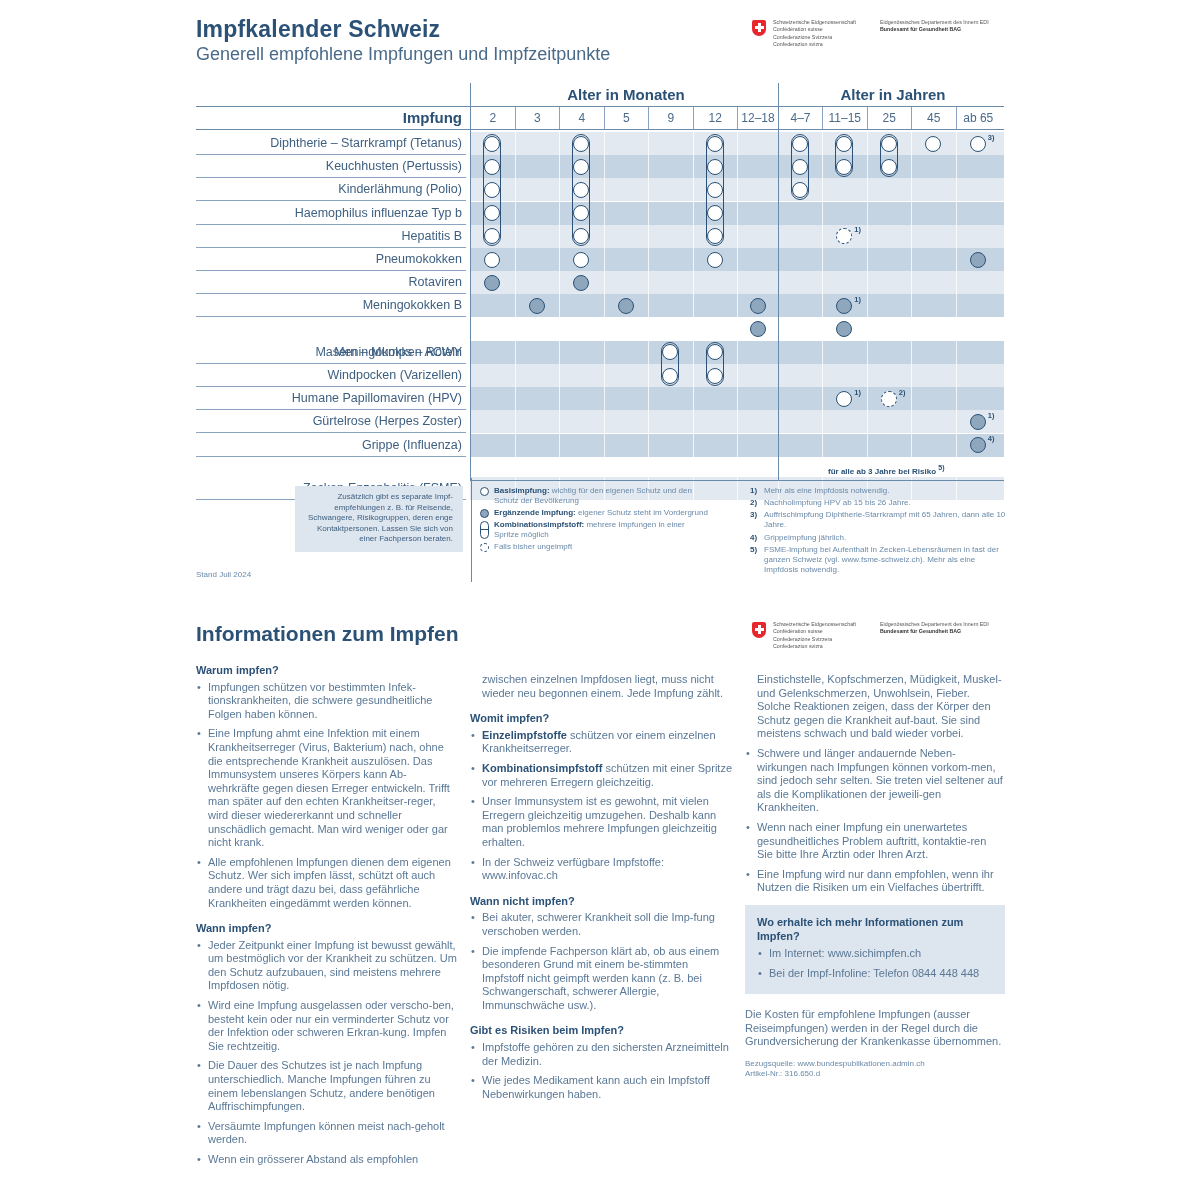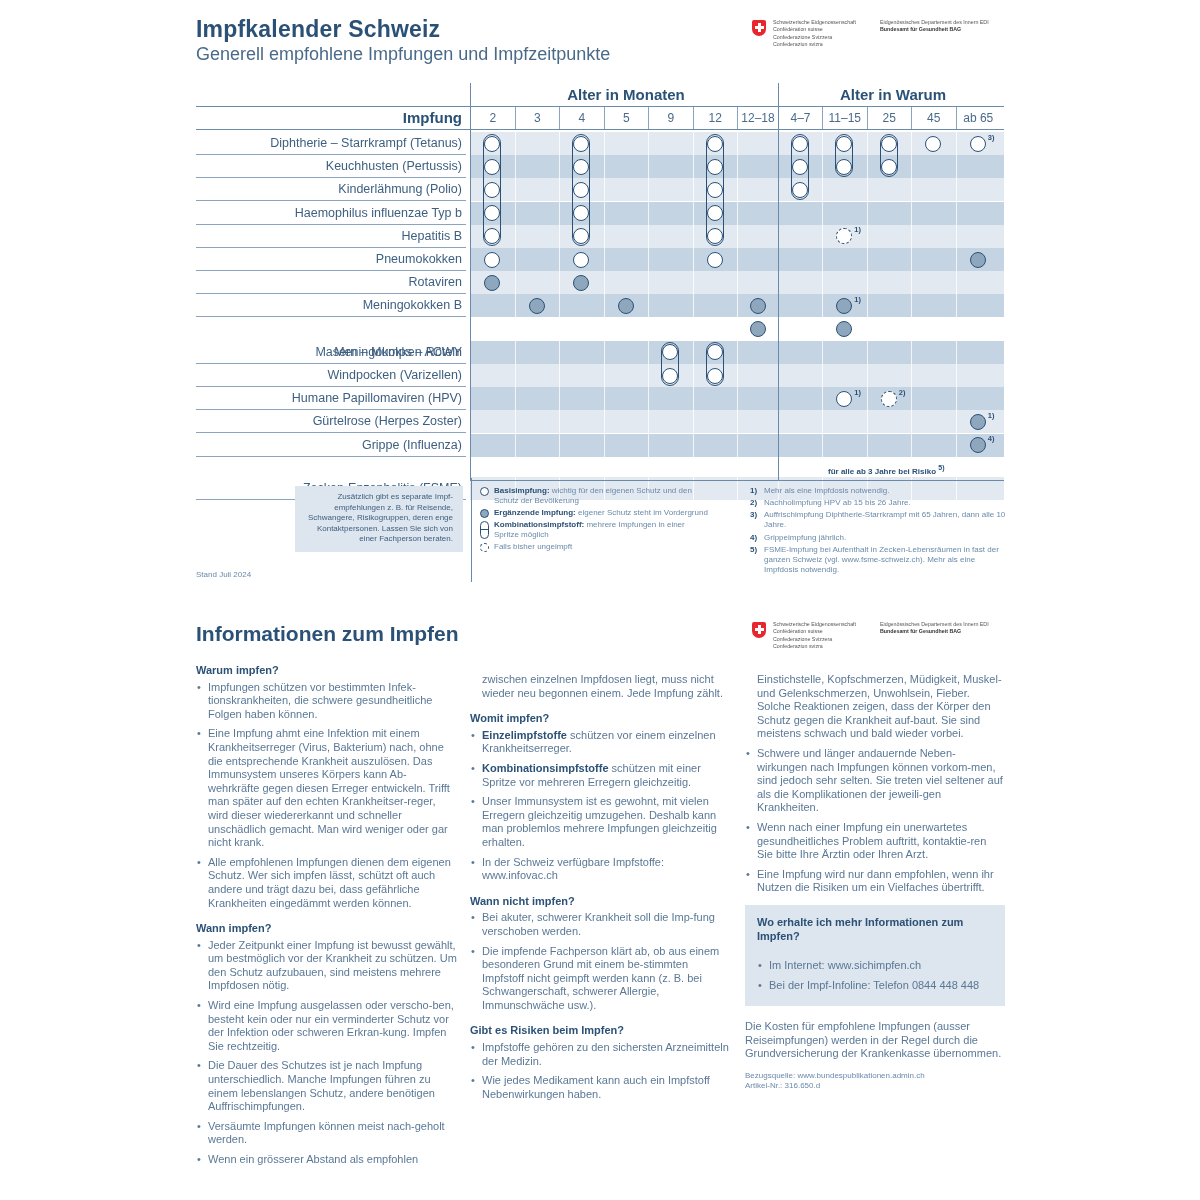--- a/index.html
+++ b/index.html
@@ -61,21 +61,21 @@
   .col h3 { font-size: 11px; font-weight: bold; color: #2b5176; margin-bottom: 3px; }
   .col ul { list-style: none; }
   .col li { position: relative; padding-left: 12px; margin-bottom: 6px; }
   .col li:before { content: "•"; position: absolute; left: 1px; top: 0; color: #5a7896; }
   .col li.cont { padding-left: 12px; }
   .col li.cont:before { content: ""; }
   .col li b { color: #2b5176; }
   .col .sec { margin-bottom: 12px; }
   .col p { margin-bottom: 10px; }
   .infobox { background: #dde5ee; padding: 10px 12px 8px 12px; margin-top: 10px; margin-bottom: 14px; }
-  .infobox h3 { margin-bottom: 16px; line-height: 14px; }
+  .infobox h3 { margin-bottom: 4px; line-height: 14px; }
   .source { font-size: 8px; line-height: 10.5px; color: #6a8aaa; }
 </style>
 </head>
 <body>
 
 <div class="abs title">Impfkalender Schweiz</div>
 <div class="abs subtitle">Generell empfohlene Impfungen und Impfzeitpunkte</div>
 
 <div class="abs logo" style="left:748px; top:18px;">
   <div class="flag"></div>
@@ -86,21 +86,21 @@
     <div>Confederaziun svizra</div>
   </div>
   <div class="dept">
     <div>Eidgenössisches Departement des Innern EDI</div>
     <b>Bundesamt für Gesundheit BAG</b>
   </div>
 </div>
 
 <div class="abs grid" id="grid">
   <div class="hdr-group" style="left:274px; width:312px;">Alter in Monaten</div>
-  <div class="hdr-group" style="left:586px; width:222px;">Alter in Warum</div>
+  <div class="hdr-group" style="left:586px; width:222px;">Alter in Jahren</div>
   <div class="impf-h">Impfung</div>
   <div id="ages">
       <div class="age" style="left: 274px; width: 44.5px;">2</div>
       <div class="age" style="left: 318.5px; width: 44.5px;">3</div>
       <div class="age" style="left: 363px; width: 44.5px;">4</div>
       <div class="age" style="left: 407.5px; width: 44.5px;">5</div>
       <div class="age" style="left: 452px; width: 44.5px;">9</div>
       <div class="age" style="left: 496.5px; width: 44.5px;">12</div>
       <div class="age" style="left: 541px; width: 41px;">12–18</div>
       <div class="age" style="left: 582px; width: 44px;">4–7</div>
@@ -490,21 +490,21 @@
 </div>
 
 <div class="col" style="left:470px; top:673px;">
   <ul class="sec">
     <li class="cont">zwischen einzelnen Impfdosen liegt, muss nicht wieder neu begonnen einem. Jede Impfung zählt.</li>
   </ul>
   <div class="sec">
     <h3>Womit impfen?</h3>
     <ul>
       <li><b>Einzelimpfstoffe</b><span> schützen vor einem einzelnen Krankheitserreger.</span></li>
-      <li><b>Kombinationsimpfstoffe</b><span> schützen mit einer Spritze vor mehreren Erregern gleichzeitig.</span></li>
+      <li><b>Kombinationsimpfstoff</b><span> schützen mit einer Spritze vor mehreren Erregern gleichzeitig.</span></li>
       <li>Unser Immunsystem ist es gewohnt, mit vielen Erregern gleichzeitig umzugehen. Deshalb kann man problemlos mehrere Impfungen gleichzeitig erhalten.</li>
       <li>In der Schweiz verfügbare Impfstoffe: www.infovac.ch</li>
     </ul>
   </div>
   <div class="sec">
     <h3>Wann nicht impfen?</h3>
     <ul>
       <li>Bei akuter, schwerer Krankheit soll die Imp-fung verschoben werden.</li>
       <li>Die impfende Fachperson klärt ab, ob aus einem besonderen Grund mit einem be-stimmten Impfstoff nicht geimpft werden kann (z. B. bei Schwangerschaft, schwerer Allergie, Immunschwäche usw.).</li>
     </ul>

